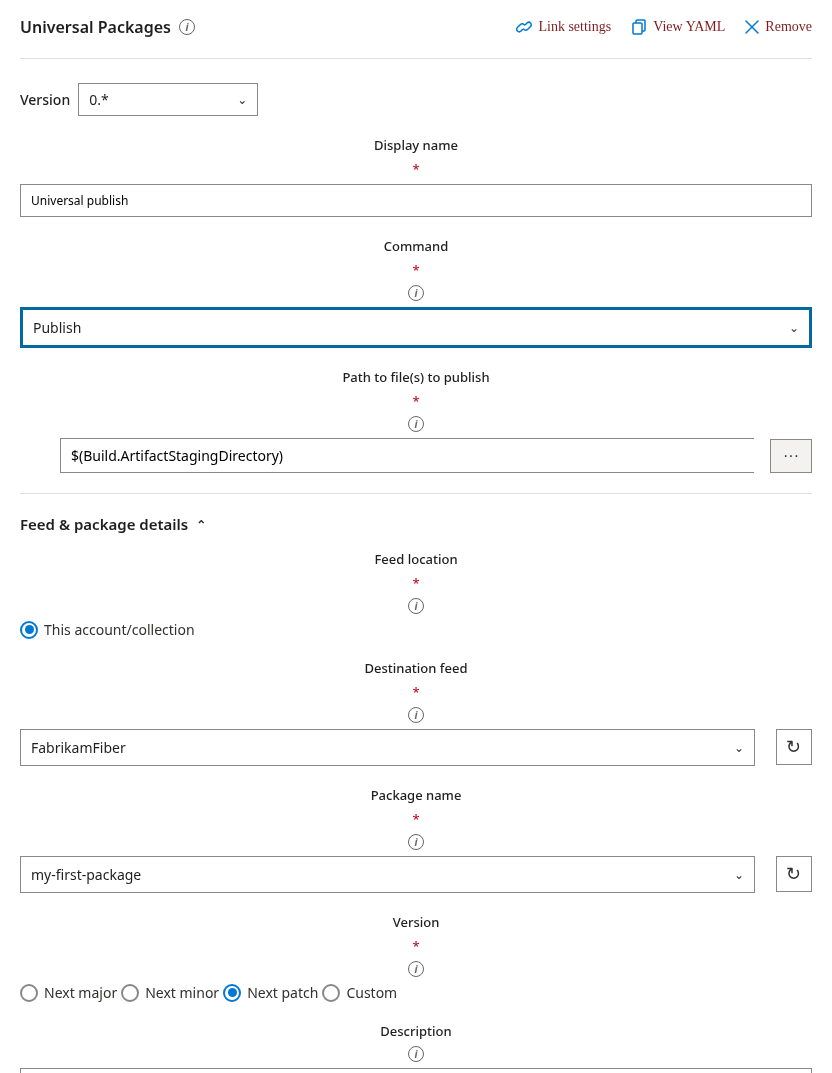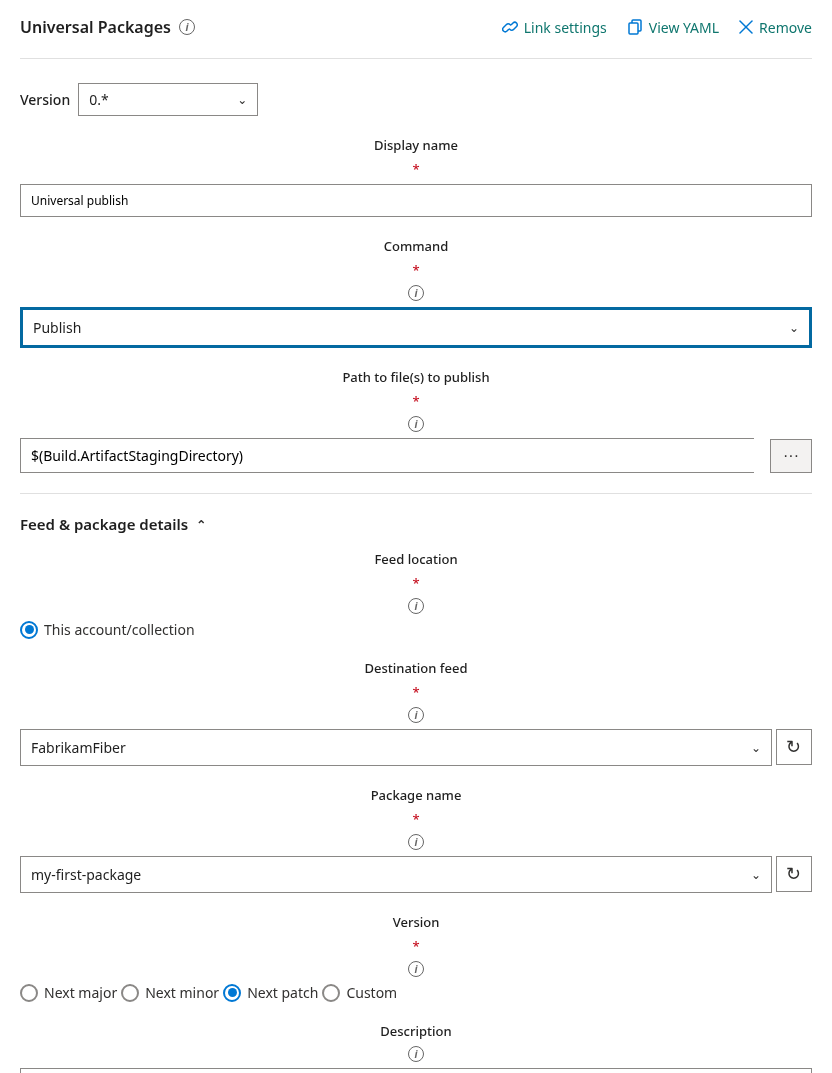--- a/index.html
+++ b/index.html
@@ -46,24 +46,25 @@
     }
     .header-actions {
       display: flex;
       align-items: center;
       gap: 20px;
     }
     .action-link {
       display: flex;
       align-items: center;
       gap: 6px;
-      color: #0f766e;
+      color: #7f1d1d;
       cursor: pointer;
       font-size: 14px;
       text-decoration: none;
+      font-family: Liberation Serif, serif;
     }
     .section {
       margin-bottom: 20px;
     }
     .field-label {
       display: flex;
       align-items: center;
       gap: 6px;
       margin-bottom: 6px;
       font-size: 13px;
@@ -116,20 +117,21 @@
       padding: 8px 10px;
       cursor: pointer;
       background: #fff;
       font-size: 14px;
       width: 100%;
     }
     .path-input-wrapper {
       display: flex;
       gap: 16px;
       align-items: center;
+      margin-left: 40px;
     }
     .path-input {
       flex: 1;
       border: 1px solid #8a8886;
       border-right: none;
       padding: 7px 10px;
       font-size: 14px;
       font-family: inherit;
       outline: none;
     }
@@ -193,21 +195,21 @@
       border-radius: 50%;
       background: #0078d4;
     }
     .radio-label {
       font-size: 14px;
       color: #323130;
     }
     .dropdown-with-refresh {
       display: flex;
       align-items: stretch;
-      gap: 4px;
+      gap: 21px;
     }
     .dropdown-select {
       flex: 1;
       display: flex;
       align-items: center;
       justify-content: space-between;
       border: 1px solid #8a8886;
       padding: 8px 10px;
       cursor: pointer;
       background: #fff;

